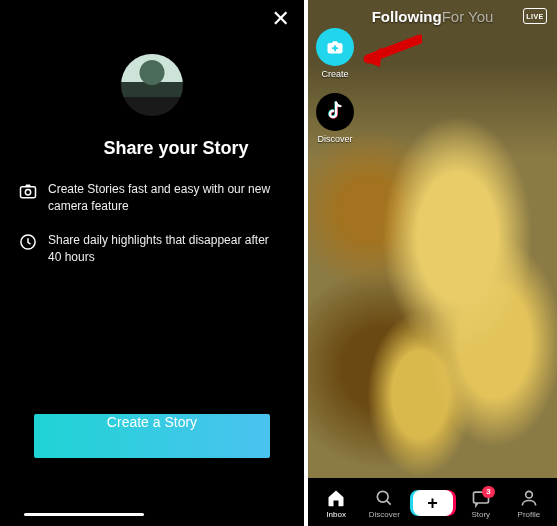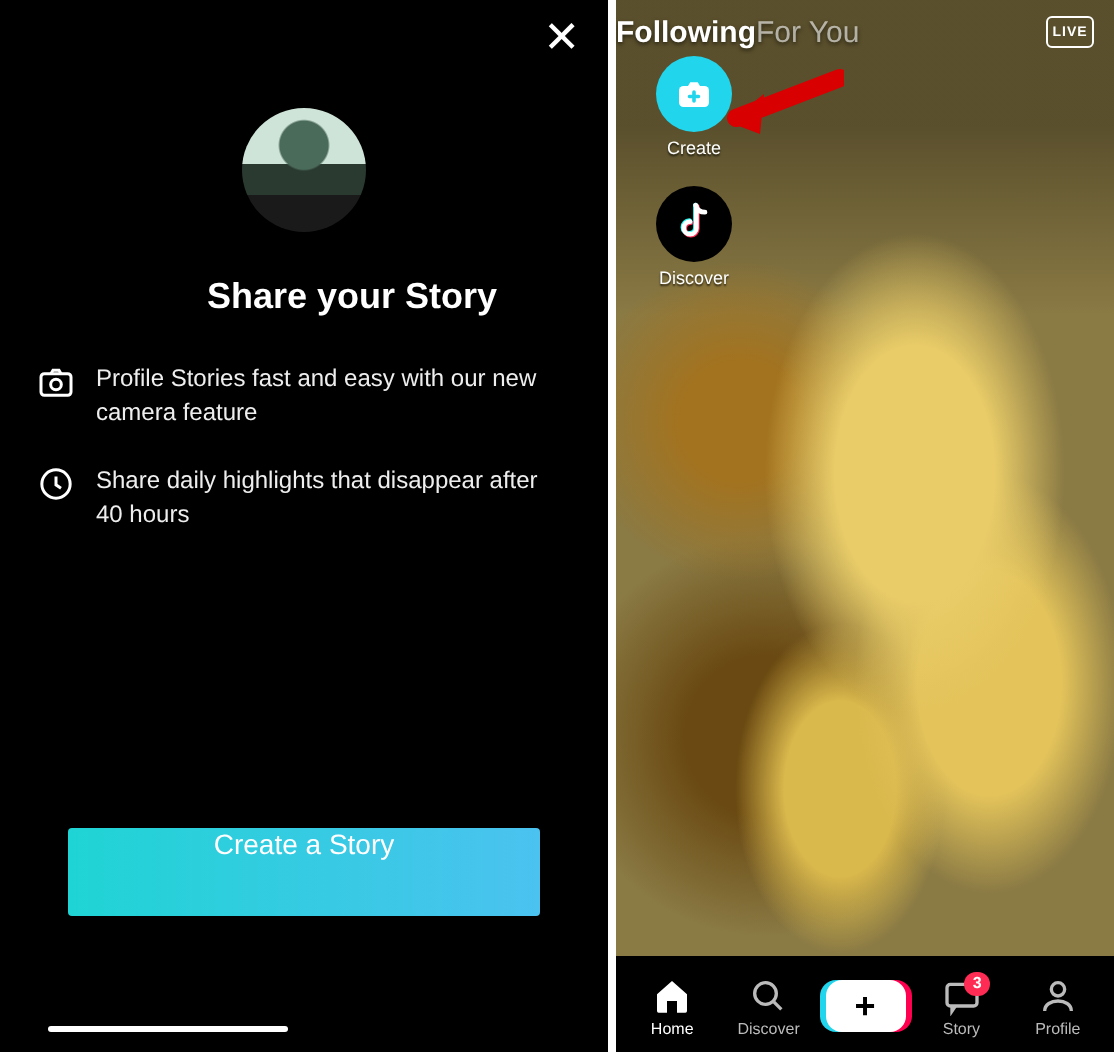--- a/index.html
+++ b/index.html
@@ -61,31 +61,31 @@
       radial-gradient(ellipse 90px 140px at 75% 65%, #e3c35a 0 40%, transparent 75%) ,
       radial-gradient(ellipse 70px 110px at 45% 75%, #d9b84c 0 40%, transparent 75%) ,
       radial-gradient(circle at 25% 40%, #a3731f 0 30px, transparent 80px),
       radial-gradient(circle at 30% 70%, #6a4912 0 40px, transparent 100px),
       linear-gradient(180deg, rgba(0,0,0,0.35) 0 12%, transparent 30%),
       #8a7a44;
     background-blend-mode: normal;
   }
   .top-tabs {
     position:absolute; top: 8px; left:0; right:0;
-    display:flex; font-size:15px; font-weight:600;
+    display:flex; justify-content:center; font-size:15px; font-weight:600;
     text-shadow: 0 1px 2px rgba(0,0,0,0.6);
   }
   .top-tabs .inactive { color: rgba(255,255,255,0.6); font-weight:500; }
   .live-badge {
     position:absolute; top:8px; right:10px;
     width:24px; height:16px; border:1.5px solid #fff; border-radius:3px;
     display:flex; align-items:center; justify-content:center;
     font-size:7px; font-weight:700; letter-spacing:0.5px;
   }
-  .side-actions { position:absolute; top:28px; left:20px; display:flex; flex-direction:column; align-items:center; }
+  .side-actions { position:absolute; top:28px; left:8px; display:flex; flex-direction:column; align-items:center; }
   .act { display:flex; flex-direction:column; align-items:center; margin-bottom:14px; }
   .act-circle {
     width:38px; height:38px; border-radius:50%;
     display:flex; align-items:center; justify-content:center;
   }
   .act .lbl { font-size:9px; margin-top:3px; text-shadow:0 1px 1px rgba(0,0,0,0.7); }
   .create-circle { background:#20d5ec; }
   .stories-circle { background:#000; }
   .cam-icon { width:18px; height:15px; }
   .tt-logo { width:20px; height:22px; }
@@ -124,21 +124,21 @@
     <div class="story-title">Share your Story</div>
     <div class="feat-list">
       <div class="feat">
         <span class="ic">
           <svg width="20" height="20" viewBox="0 0 24 24" stroke-width="1.8">
               <rect x="3" y="7" width="18" height="13" rx="2"></rect>
               <circle cx="12" cy="13.5" r="3.2"></circle>
               <path d="M9 7l1.2-2h3.6L15 7"></path>
             </svg>
         </span>
-        <span>Profile Stories fast and easy with our new camera feature</span>
+        <span>Create Stories fast and easy with our new camera feature</span>
       </div>
       <div class="feat">
         <span class="ic">
           <svg width="20" height="20" viewBox="0 0 24 24" stroke-width="1.8">
               <circle cx="12" cy="12" r="8.5"></circle>
               <path d="M12 7.5v5l3 2"></path>
             </svg>
         </span>
         <span>Share daily highlights that disappear after 40 hours</span>
       </div>
@@ -190,21 +190,21 @@
     <path d="M2 28 L20 14 L18 34 Z" fill="#d80000"></path>
   </svg>
 
   <div class="bottom-nav">
     <div class="nav-item active">
       <div class="nav-ic">
         <svg width="20" height="20" viewBox="0 0 24 24" fill="#fff">
             <path d="M3 11l9-8 9 8v10a1 1 0 0 1-1 1h-5v-7h-6v7H4a1 1 0 0 1-1-1z"></path>
           </svg>
       </div>
-      <span>Home</span>
+      <span>Inbox</span>
     </div>
     <div class="nav-item">
       <div class="nav-ic">
         <svg width="20" height="20" viewBox="0 0 24 24" fill="none" stroke="#bbb" stroke-width="2">
             <circle cx="10.5" cy="10.5" r="6.5"></circle>
             <path d="M20 20l-4.5-4.5"></path>
           </svg>
       </div>
       <span>Discover</span>
     </div>

